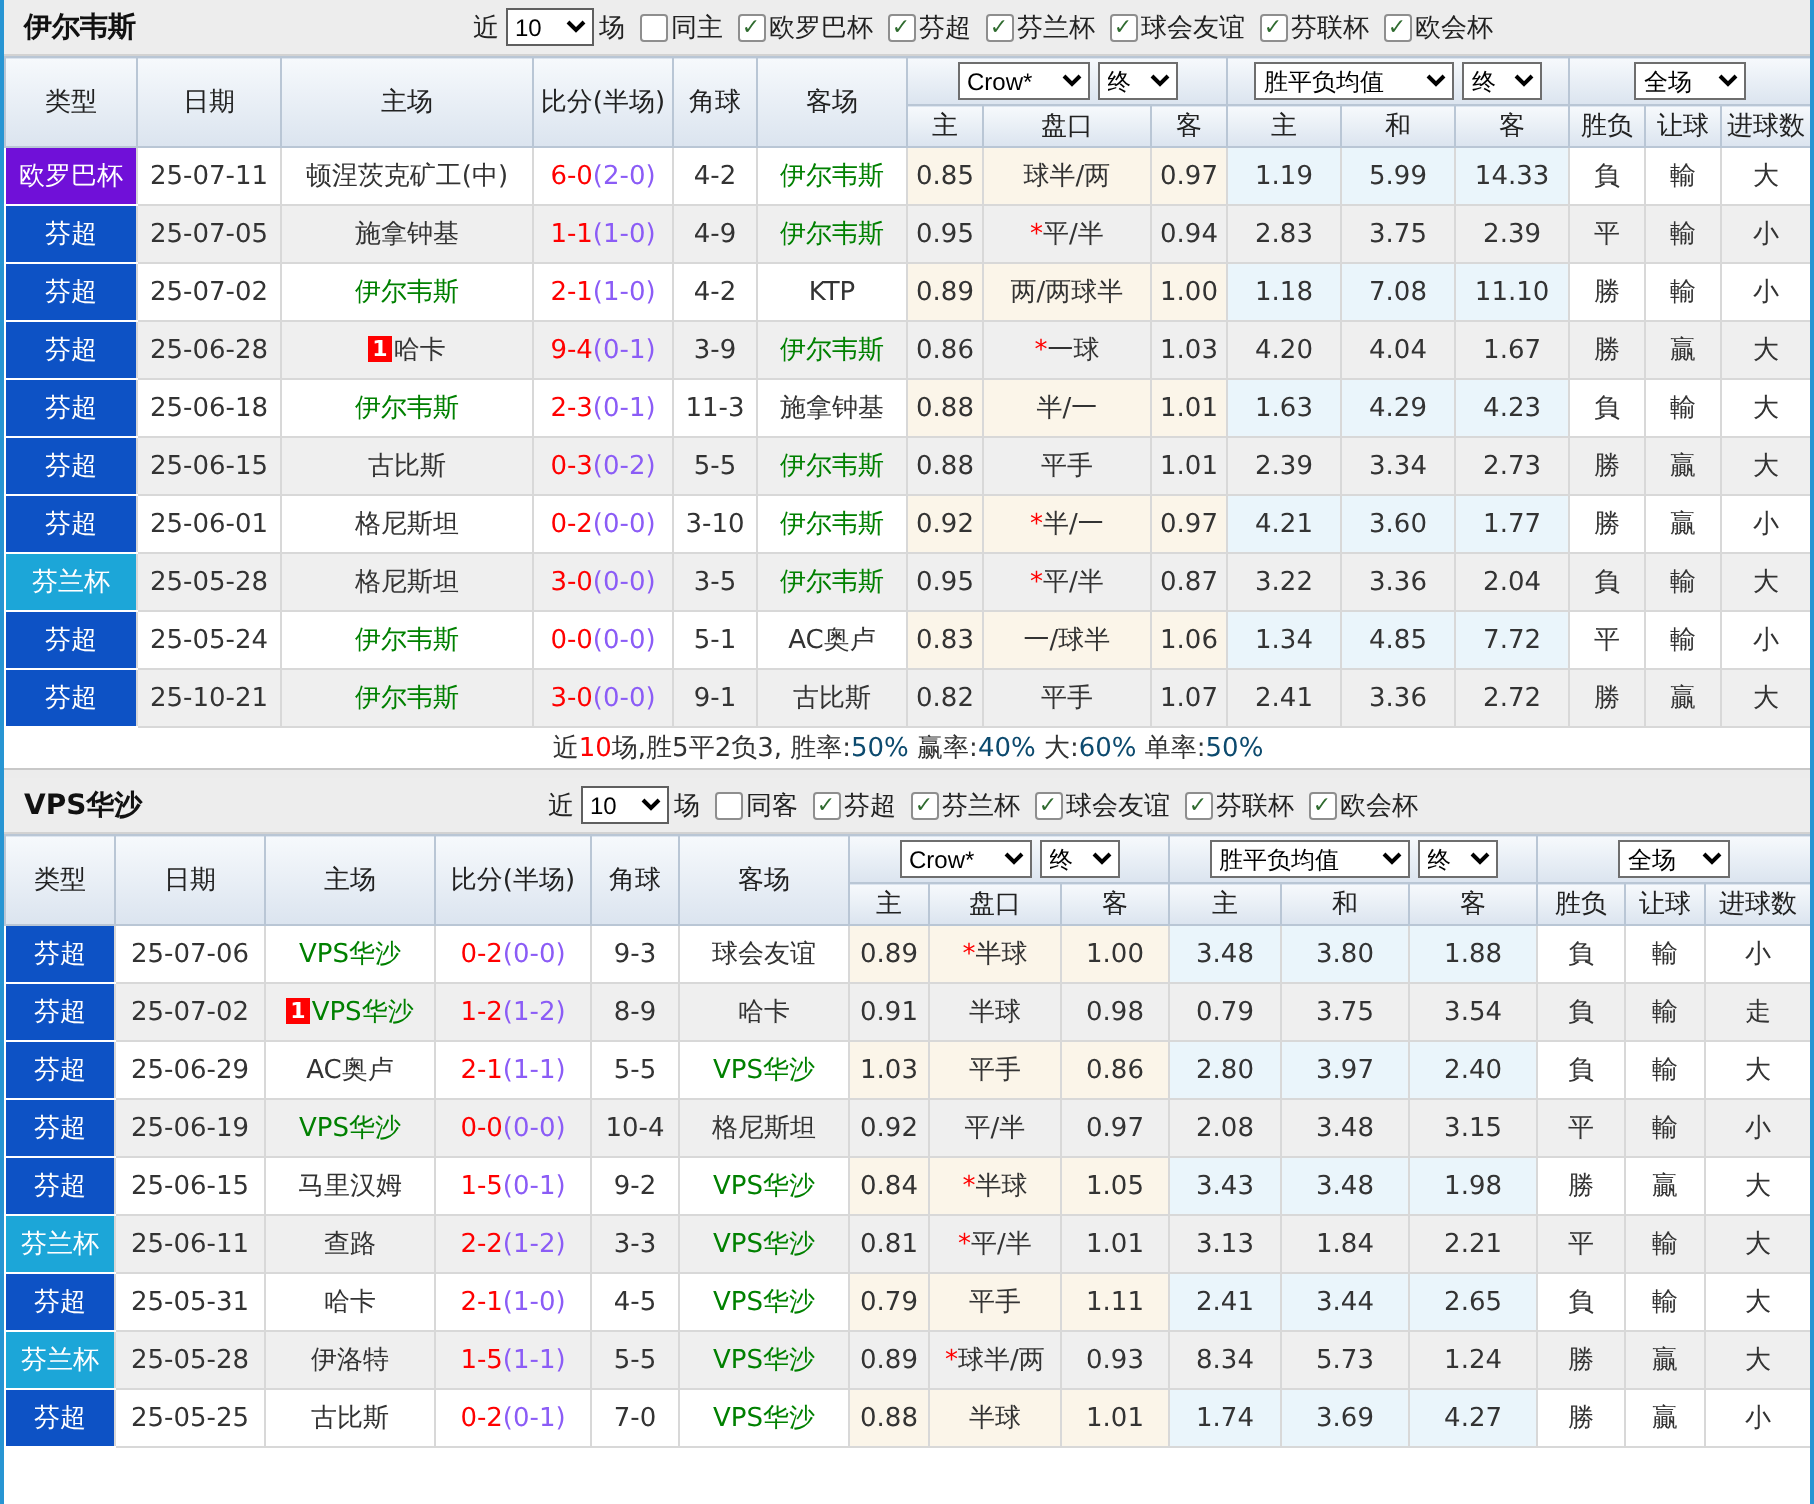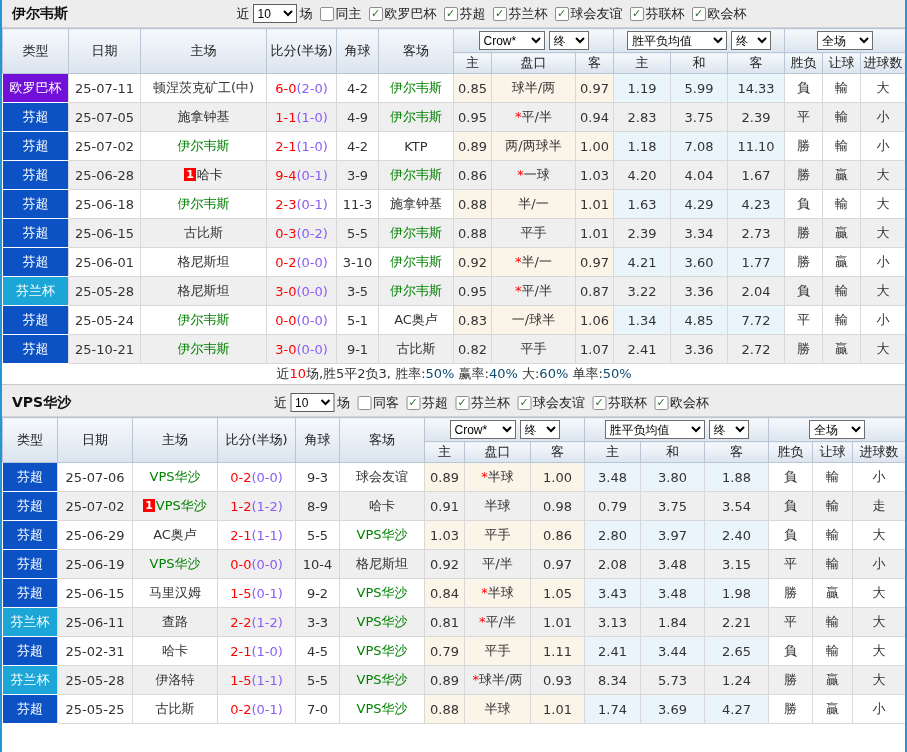--- a/index.html
+++ b/index.html
@@ -458,21 +458,21 @@
               <td class="crown">1.01</td>
               <td class="avgc">3.13</td>
               <td class="avgc">1.84</td>
               <td class="avgc">2.21</td>
               <td class="c-blue">平</td>
               <td class="c-green">輸</td>
               <td class="c-red">大</td>
             </tr>
             <tr>
               <td class="league" style="background: rgb(13, 82, 197);">芬超</td>
-              <td>25-02-31</td>
+              <td>25-05-31</td>
               <td><span>哈卡</span></td>
               <td><span class="ft">2-1</span><span class="ht">(1-0)</span></td>
               <td>4-5</td>
               <td><span class="greenteam">VPS华沙</span></td>
               <td class="crown">0.79</td>
               <td class="crown"><span>平手</span></td>
               <td class="crown">1.11</td>
               <td class="avgc">2.41</td>
               <td class="avgc">3.44</td>
               <td class="avgc">2.65</td>

